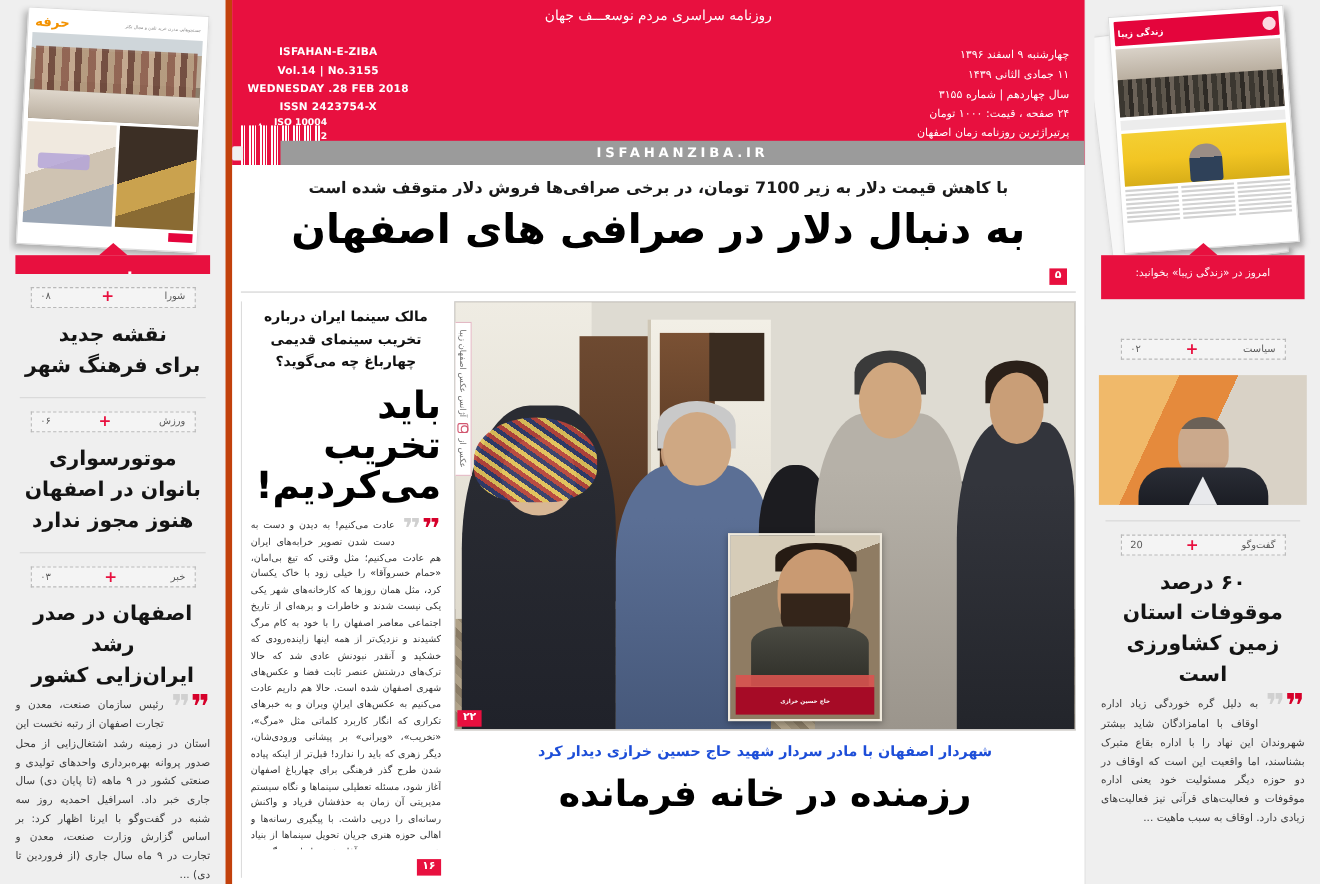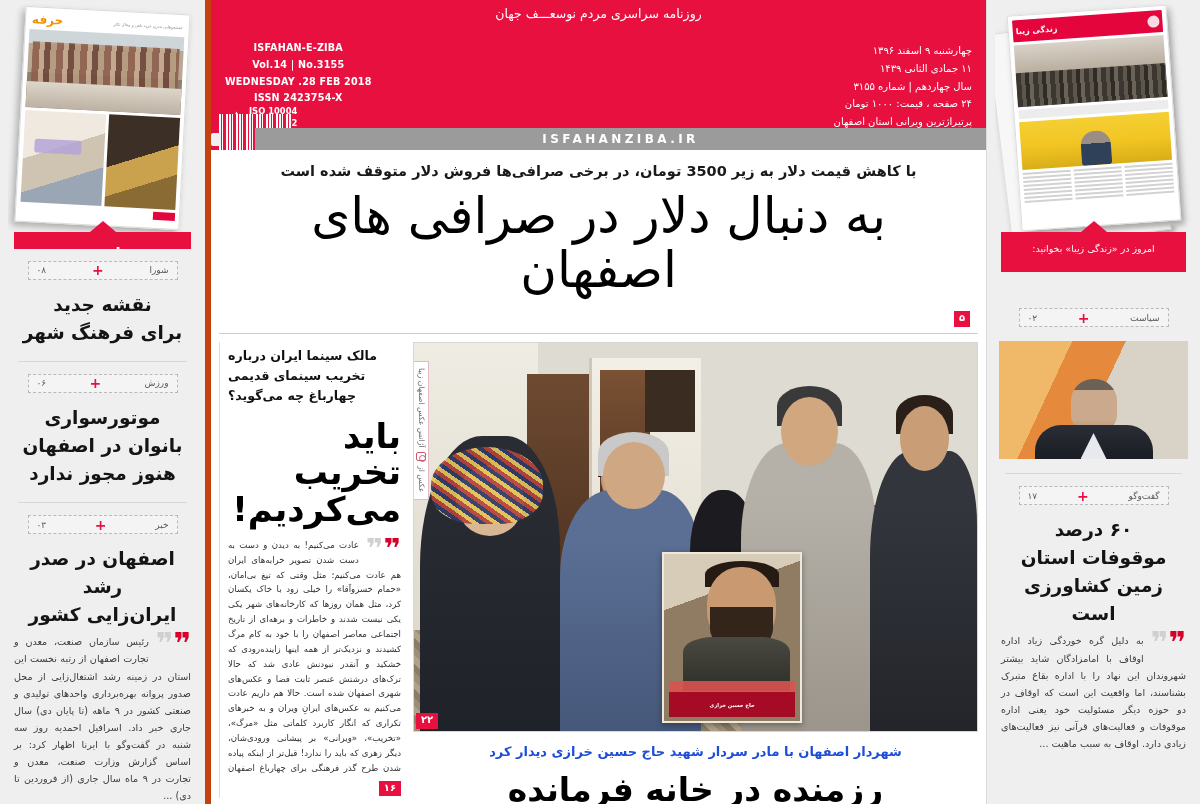--- a/index.html
+++ b/index.html
@@ -326,22 +326,22 @@
     text-align: center;
   }
   .lead-kicker {
     font-size: 14.5px;
     color: #1a1a1a;
     font-weight: bold;
     letter-spacing: -.2px;
     margin-bottom: 10px;
   }
   .lead-title {
-    font-size: 50px;
-    font-weight: normal;
+    font-size: 37px;
+    font-weight: bold;
     line-height: 1.08;
     letter-spacing: -2px;
     color: #000000;
   }
   .pagebox {
     display: inline-block;
     background: #e8103f;
     color: #ffffff;
     font-size: 10px;
     padding: 1px 5px 2px;
@@ -362,21 +362,21 @@
   }
   .story-col {
     flex: 0 0 186px;
     display: flex; flex-direction: column;
     padding: 4px 4px 0 8px;
     border-left: 1px solid #dcdcdc;
     min-height: 0;
   }
   .story-kicker {
     font-size: 12.6px; line-height: 1.62; color: #111;
-    text-align: left; font-weight: bold;
+    text-align: center; font-weight: bold;
   }
   .story-title {
     font-size: 34px; font-weight: bold; line-height: 1.08;
     letter-spacing: -1.4px; margin: 11px 0 10px; color: #000;
     text-align: right;
   }
   .story-body {
     font-size: 8.6px; line-height: 1.73; text-align: justify; color: #2f2f2f;
     flex: 1; overflow: hidden;
   }
@@ -602,29 +602,29 @@
           <span style="display:block">ISO 10004</span>
           <span style="display:block">ISO 10002</span>
         </span>
       </div>
 
       <div class="mh-right">
         <div>چهارشنبه ۹ اسفند ۱۳۹۶</div>
         <div>۱۱ جمادی الثانی ۱۴۳۹</div>
         <div>سال چهاردهم | شماره ۳۱۵۵</div>
         <div>۲۴ صفحه ، قیمت: ۱۰۰۰ تومان</div>
-        <div>پرتیراژترین ویرانی استان اصفهان</div>
+        <div>پرتیراژترین روزنامه زمان اصفهان</div>
       </div>
 
       <div class="mh-barcode"></div>
       <div class="url-bar">ISFAHANZIBA.IR</div>
     </div>
 
     <div class="lead">
-      <div class="lead-kicker">با کاهش قیمت دلار به زیر 3500 تومان، در برخی صرافی‌ها فروش دلار متوقف شده است</div>
+      <div class="lead-kicker">با کاهش قیمت دلار به زیر 7100 تومان، در برخی صرافی‌ها فروش دلار متوقف شده است</div>
       <div class="lead-title">به دنبال دلار در صرافی های اصفهان</div>
     </div>
     <div class="lead-pagewrap">
       <span class="pagebox">۵</span>
     </div>
 
     <div class="divider-row"></div>
 
     <div class="center-lower">
 
@@ -765,21 +765,21 @@
       <div class="side-photo">
         <span class="man-head"></span>
         <span class="man-body"></span>
         <span class="shirt"></span>
       </div>
       <div class="hr-soft"></div>
 
       <div class="cat-chip">
         <span class="cat-name">گفت‌وگو</span>
         <span class="cat-plus">+</span>
-        <span class="cat-page">۱۷</span>
+        <span class="cat-page">20</span>
       </div>
       <div class="side-headline" style="white-space:pre-line">۶۰ درصد
 موقوفات استان
 زمین کشاورزی است</div>
       <div class="teaser">
         <span class="quote-mark"><b>❞</b>❞</span>
         <span>به دلیل گره خوردگی زیاد اداره اوقاف با امامزادگان شاید بیشتر شهروندان این نهاد را با اداره بقاع متبرک بشناسند، اما واقعیت این است که اوقاف در دو حوزه دیگر مسئولیت خود یعنی اداره موقوفات و فعالیت‌های قرآنی نیز فعالیت‌های زیادی دارد. اوقاف به سبب ماهیت ...</span>
       </div>
     </div>
   </aside>

